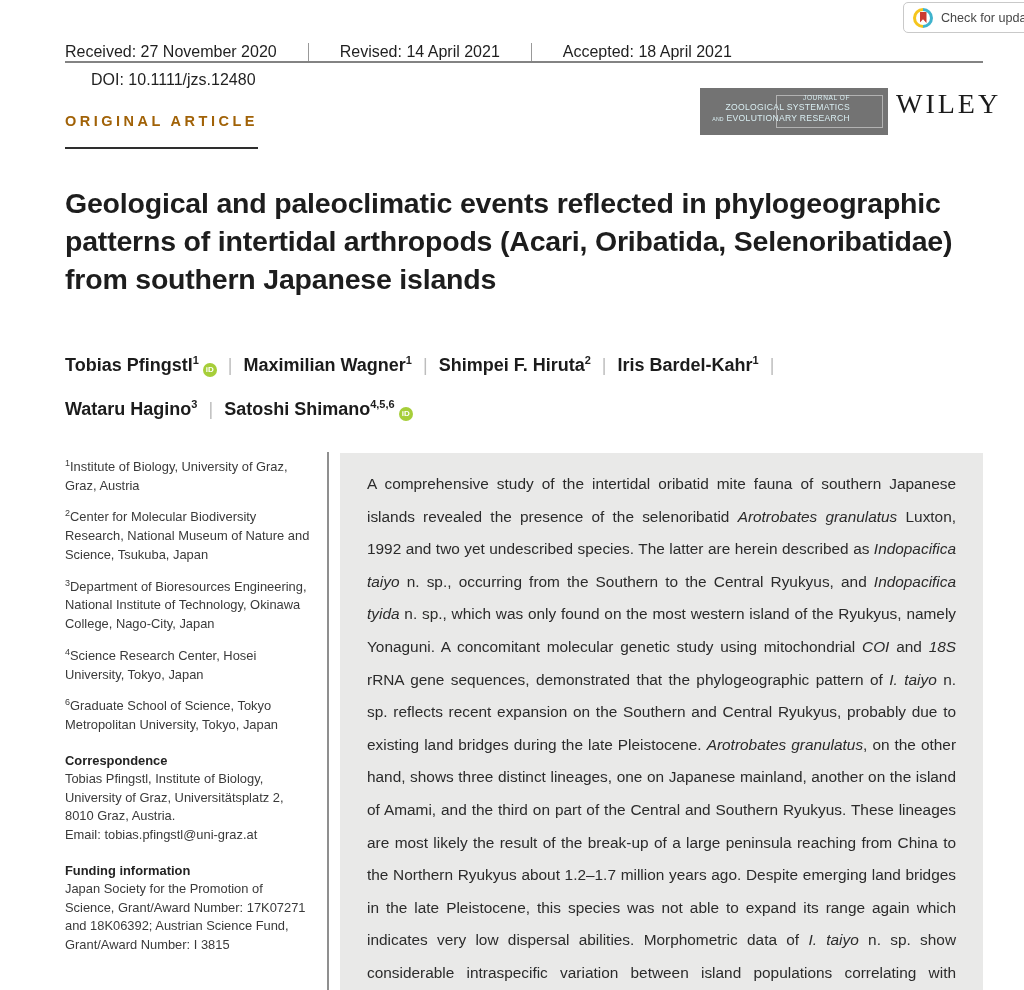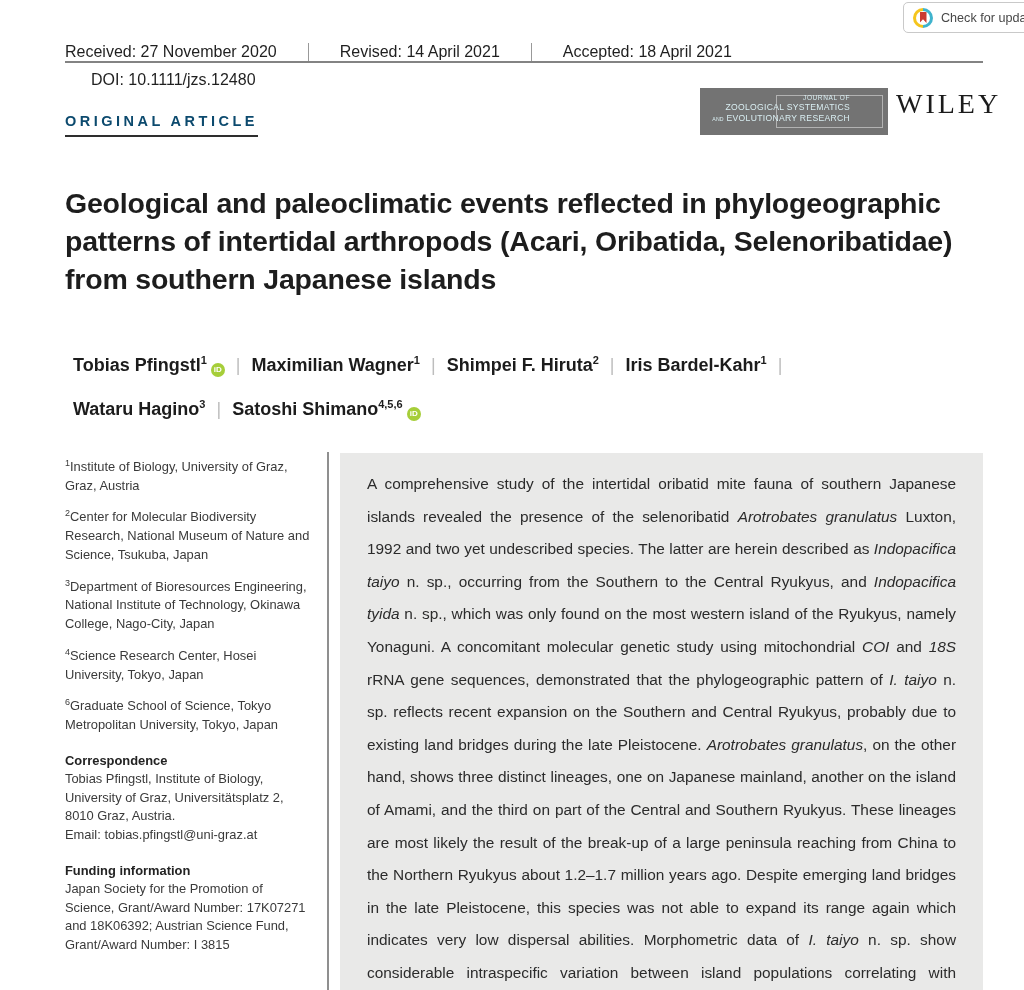--- a/index.html
+++ b/index.html
@@ -18,41 +18,41 @@
   .cfu-label { font-size:12.6px; color:#474747; white-space:nowrap; }
 
   
   .meta-row { position:absolute; left:65px; top:43px; width:918px; display:flex; align-items:flex-start;
               font-size:16px; color:#1f1f1f;gap:16px; }
   .meta-sep { width:1px; height:19px; background:#999; margin:0 15px; }
   .meta-rule { position:absolute; left:65px; top:61px; width:918px; height:2px; background:#838383; }
   .doi-line { position:absolute; left:55px; top:71px; font-size:16px; color:#1f1f1f;margin-left:36px; }
 
   .orig-article { position:absolute; left:65px; top:113px; font-size:14.5px; font-weight:bold;
-                  letter-spacing:3.5px; color:#0c4a6e; border-bottom:2.5px solid #2e2e2e;
-                  padding-bottom:6px; }
+                  letter-spacing:3.5px; color:#a16207; border-bottom:2.5px solid #2e2e2e;
+                  padding-bottom:18px; }
 
   
   .jlogo { position:absolute; left:700px; top:88px; width:188px; height:47px; background:#737373; }
   .jlogo-deco { position:absolute; left:76px; top:7px; right:5px; bottom:7px;
                 border:1px solid rgba(255,255,255,0.45); }
   .jlogo-text { position:absolute; left:6px; top:6px; width:144px; text-align:right;
                 color:#d9eef2; line-height:1.25; }
   .jl1 { font-size:6.5px; letter-spacing:0.6px; }
   .jl2 { font-size:8.6px; letter-spacing:0.3px; }
   .jl3 { font-size:8.6px; letter-spacing:0.3px; }
   .jl3 .tiny { font-size:5.2px; letter-spacing:0.2px; }
   .wiley { position:absolute; left:896px; top:88px; font-family:"Liberation Serif", serif;
            font-size:28px; letter-spacing:3px; color:#1b1b1b; }
 
   
   .title { position:absolute; left:65px; top:184px; width:905px; font-size:28.5px; line-height:38px;
            font-weight:bold; color:#1d1d1d; letter-spacing:-0.2px; }
   .authors { position:absolute; left:65px; top:341px; width:930px; font-size:18px; line-height:39px;
-             font-weight:bold; color:#1c1c1c;margin-left:8px; }
+             font-weight:bold; color:#1c1c1c; }
   .author { white-space:nowrap; }
   .author sup { font-size:11px; vertical-align:super; }
   .a-sep { color:#bdbdbd; font-weight:400; margin:0 11px; }
   .orcid { display:inline-block; width:14px; height:14px; border-radius:50%; background:#a6ce39;
            color:#fff; font-size:8px; font-weight:bold; text-align:center; line-height:14px;
            margin-left:4px; vertical-align:-1px; font-style:normal; }
 
   
   .sidebar { position:absolute; left:65px; top:454px; width:250px; font-size:12.9px;
              line-height:18.6px; color:#3a3a3a; }

